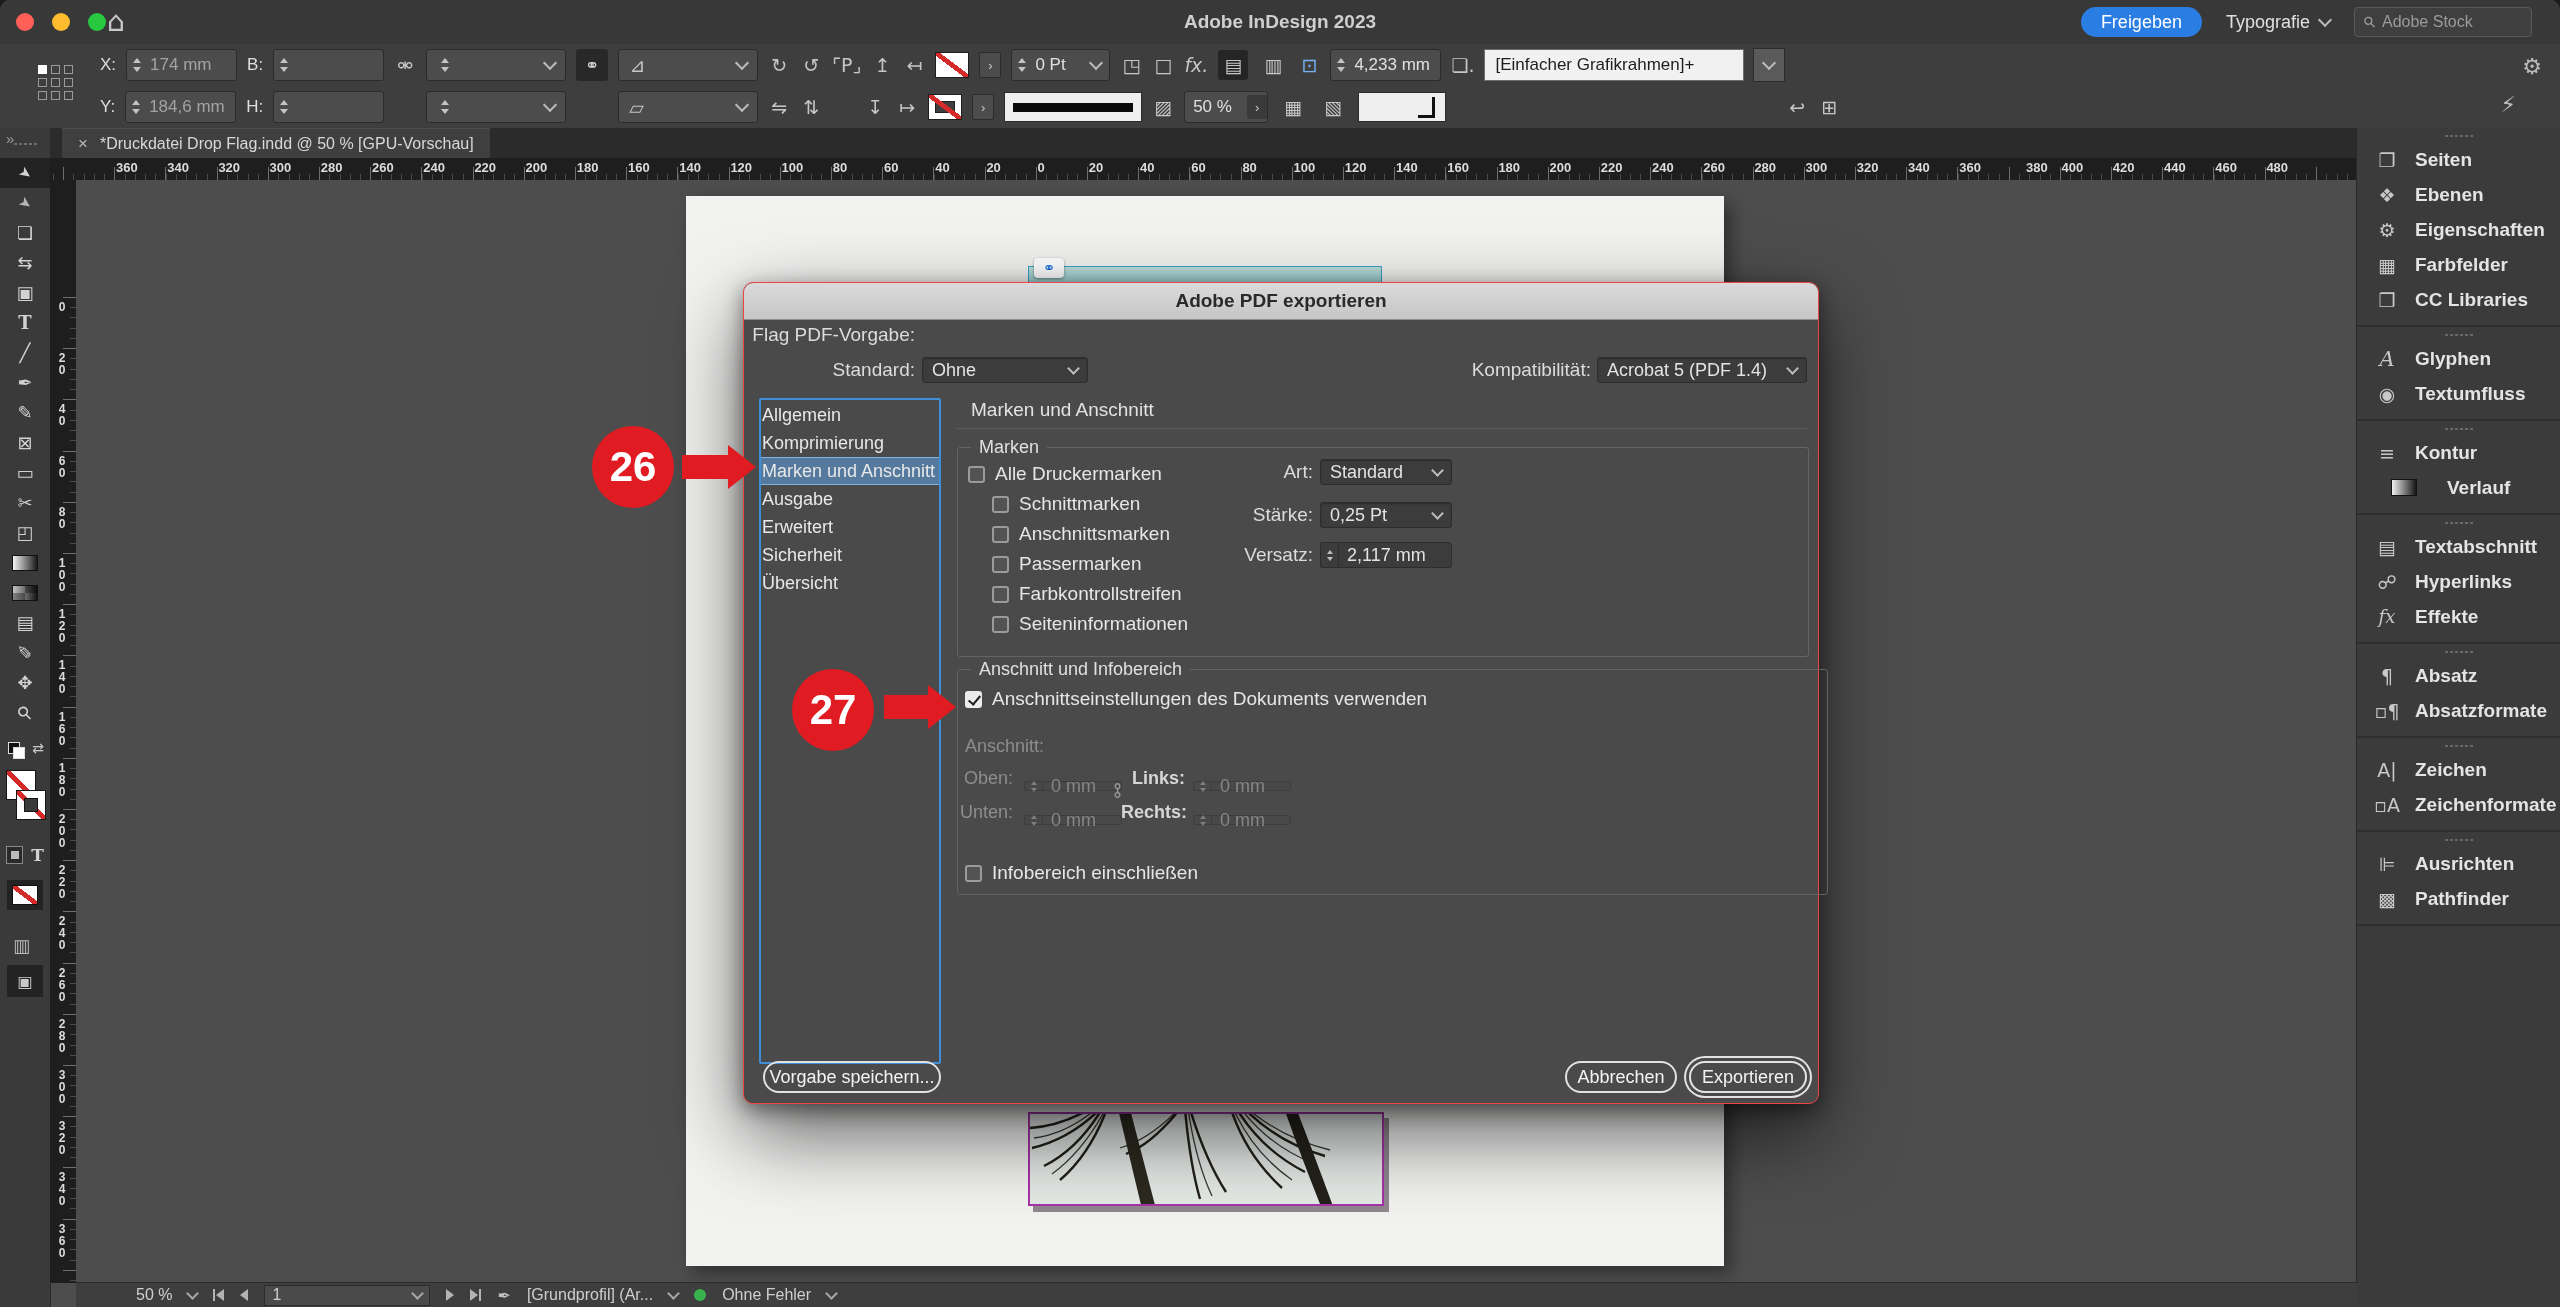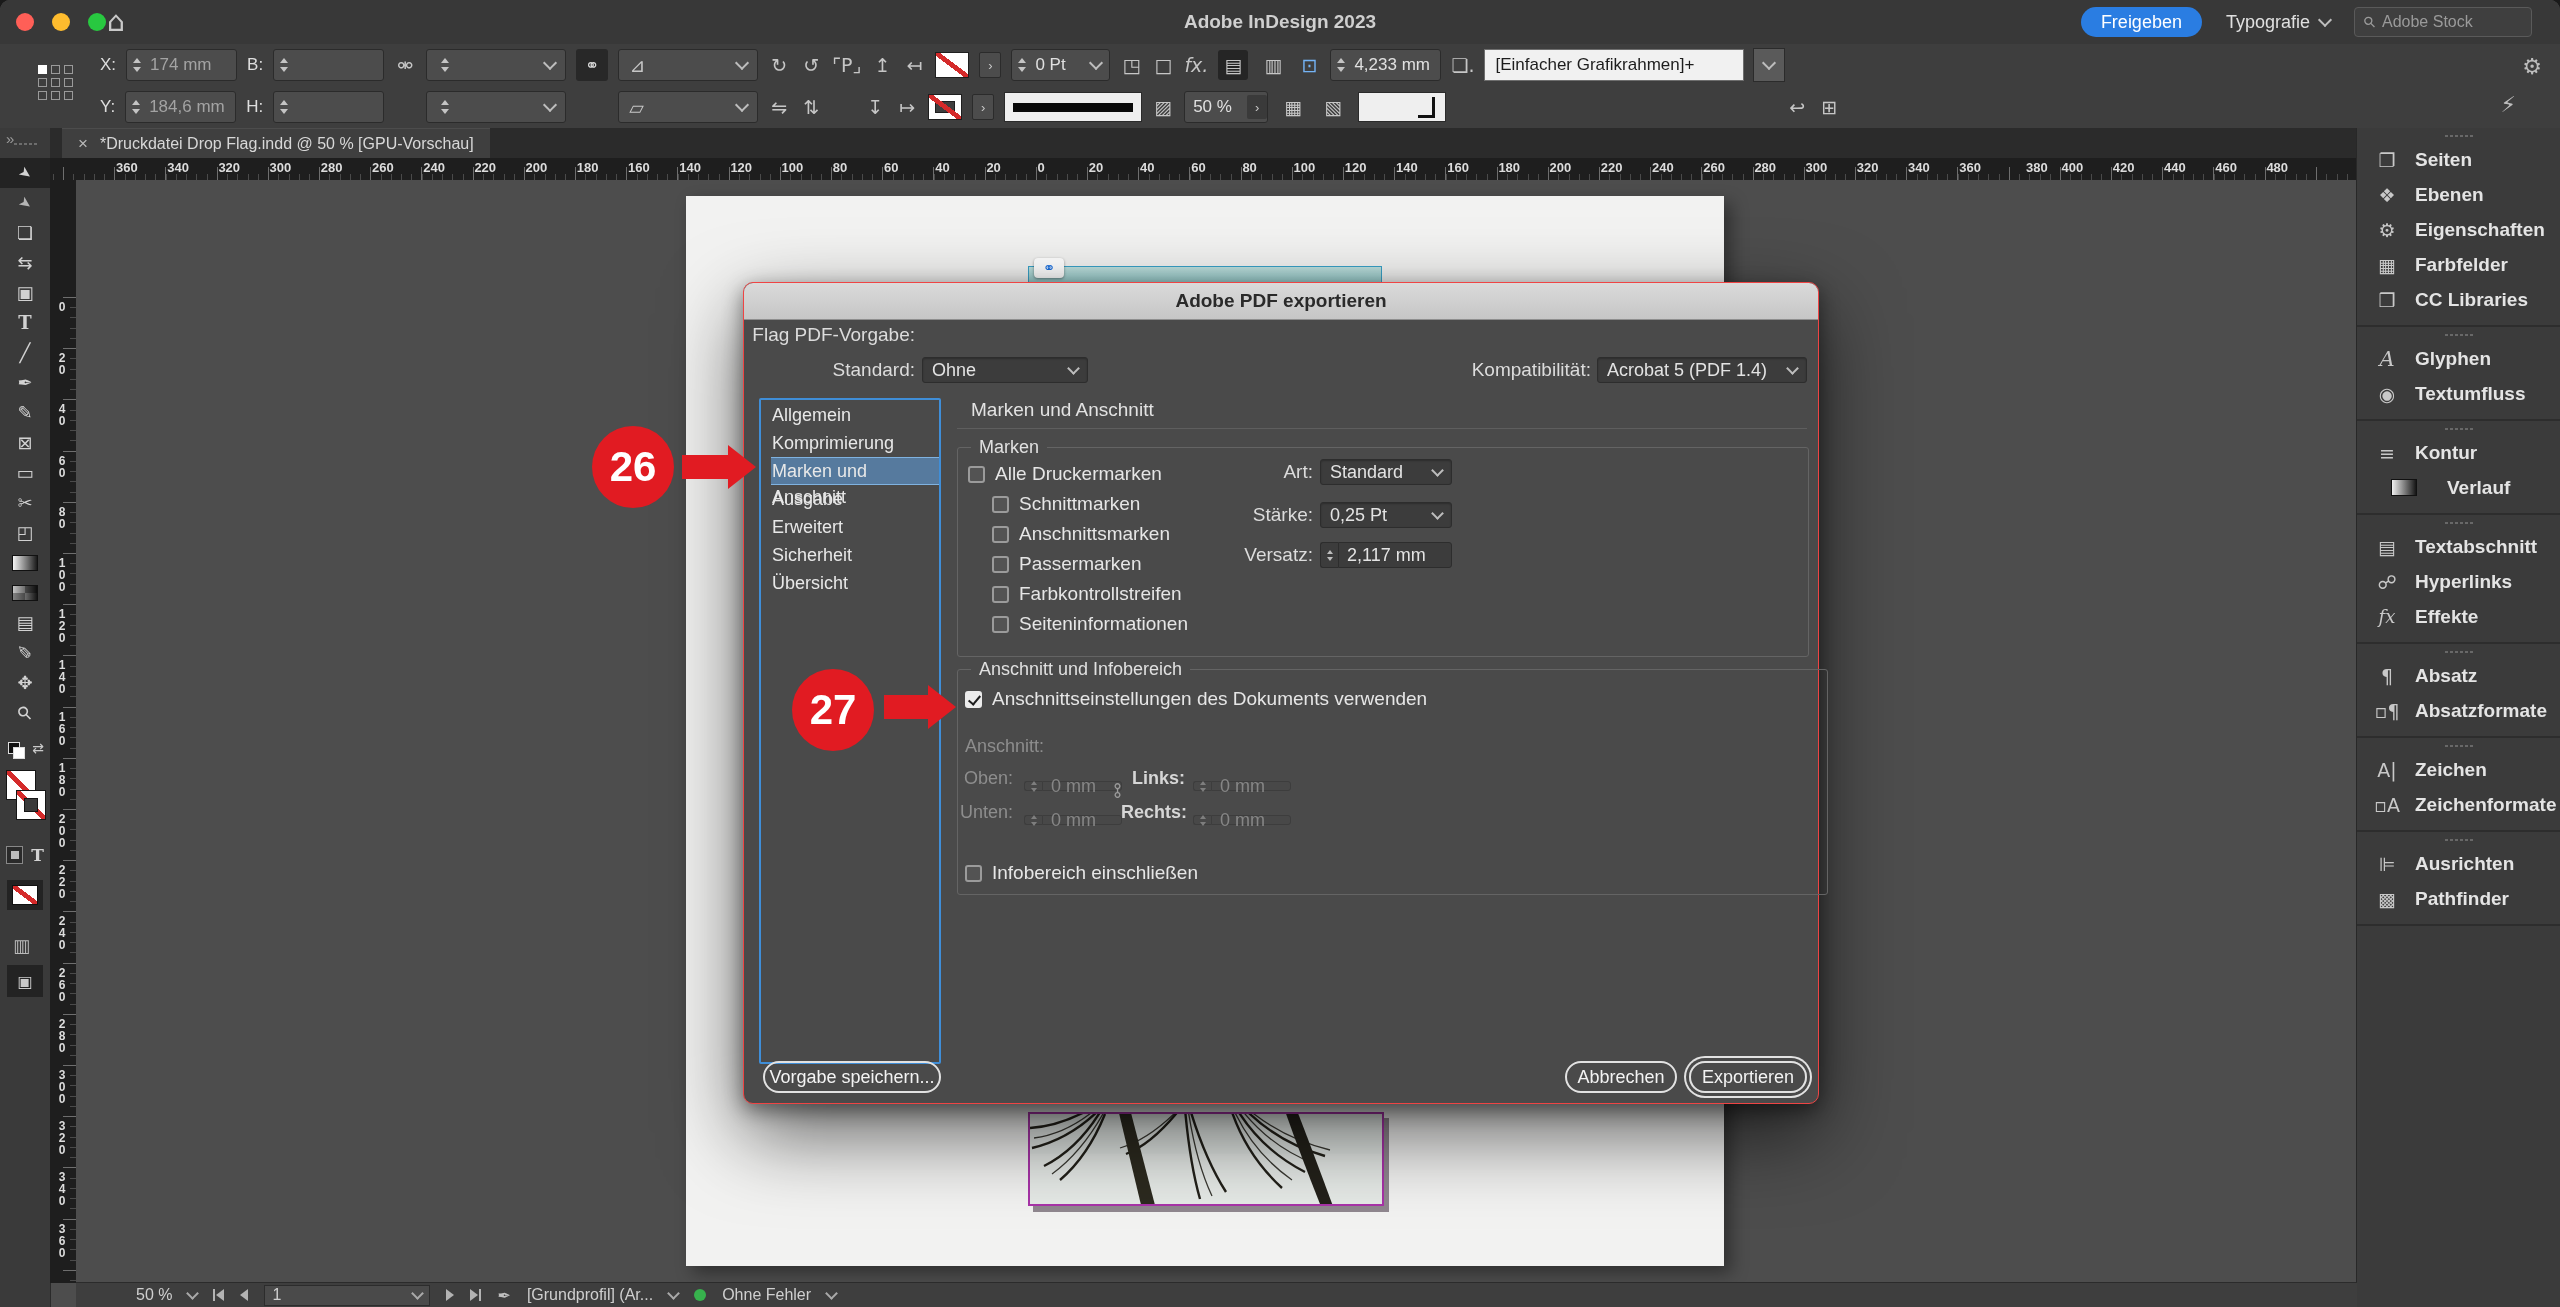--- a/index.html
+++ b/index.html
@@ -108,21 +108,21 @@
   
   .dialog{position:absolute;left:743px;top:282px;width:1074px;height:820px;background:#4a4a4a;border-radius:10px;
     box-shadow:0 30px 80px rgba(0,0,0,.6),0 6px 20px rgba(0,0,0,.45);border:1px solid #ef4444;}
   .dlg-title{position:absolute;left:0;top:0;right:0;height:36px;background:linear-gradient(#dadada,#c6c6c6);border-radius:9px 9px 0 0;
     display:flex;align-items:center;justify-content:center;color:#2a2a2a;font-size:19px;font-weight:bold;border-bottom:1px solid #8f8f8f;}
   .dlbl{position:absolute;color:#dcdcdc;font-size:19px;line-height:26px;text-align:right;}
   .dd{position:absolute;height:26px;background:#3c3c3c;border:1px solid #2d2d2d;border-radius:3px;box-shadow:inset 0 1px 2px rgba(0,0,0,.25);
     display:flex;align-items:center;color:#e3e3e3;font-size:18px;padding:0 30px 0 9px;}
   .dd .chev{position:absolute;right:9px;width:7px;height:7px;margin-top:-3px;}
   .sections{position:absolute;left:15px;top:115px;width:178px;height:661px;border:2px solid #3f8ed8;border-radius:2px;margin:0;padding:1px 0 0 0;list-style:none;}
-  .sections li{height:28px;line-height:28px;padding-left:1px;font-size:18px;color:#e8e8e8;box-sizing:border-box;margin-left:10px;}
+  .sections li{height:28px;line-height:28px;padding-left:1px;font-size:18px;color:#e8e8e8;box-sizing:border-box;}
   .sections li.selected{background:#567a9e;border-top:1px solid #7fb2e0;border-bottom:1px solid #7fb2e0;line-height:26px;}
   .dheading{position:absolute;left:227px;top:116px;font-size:19px;color:#e2e2e2;}
   .dhr{position:absolute;left:213px;right:11px;top:145px;height:1px;background:#5e5e5e;}
   .fs{position:absolute;border:1px solid #646464;border-radius:3px;}
   .fs .legend{position:absolute;top:-11px;left:13px;background:#4a4a4a;padding:0 8px;font-size:18px;color:#e0e0e0;}
   .fs.marks{left:213px;top:164px;width:850px;height:208px;}
   .fs.bleed{left:213px;top:386px;width:850px;height:224px;padding-left:19px;}
   .ckrow{position:absolute;display:flex;align-items:center;gap:10px;height:26px;}
   .cb{width:17px;height:17px;border:2px solid #9b9b9b;border-radius:3px;background:rgba(255,255,255,.05);box-sizing:border-box;flex:0 0 auto;}
   .cb.checked{background:#ececec;border-color:#ececec;position:relative;}

